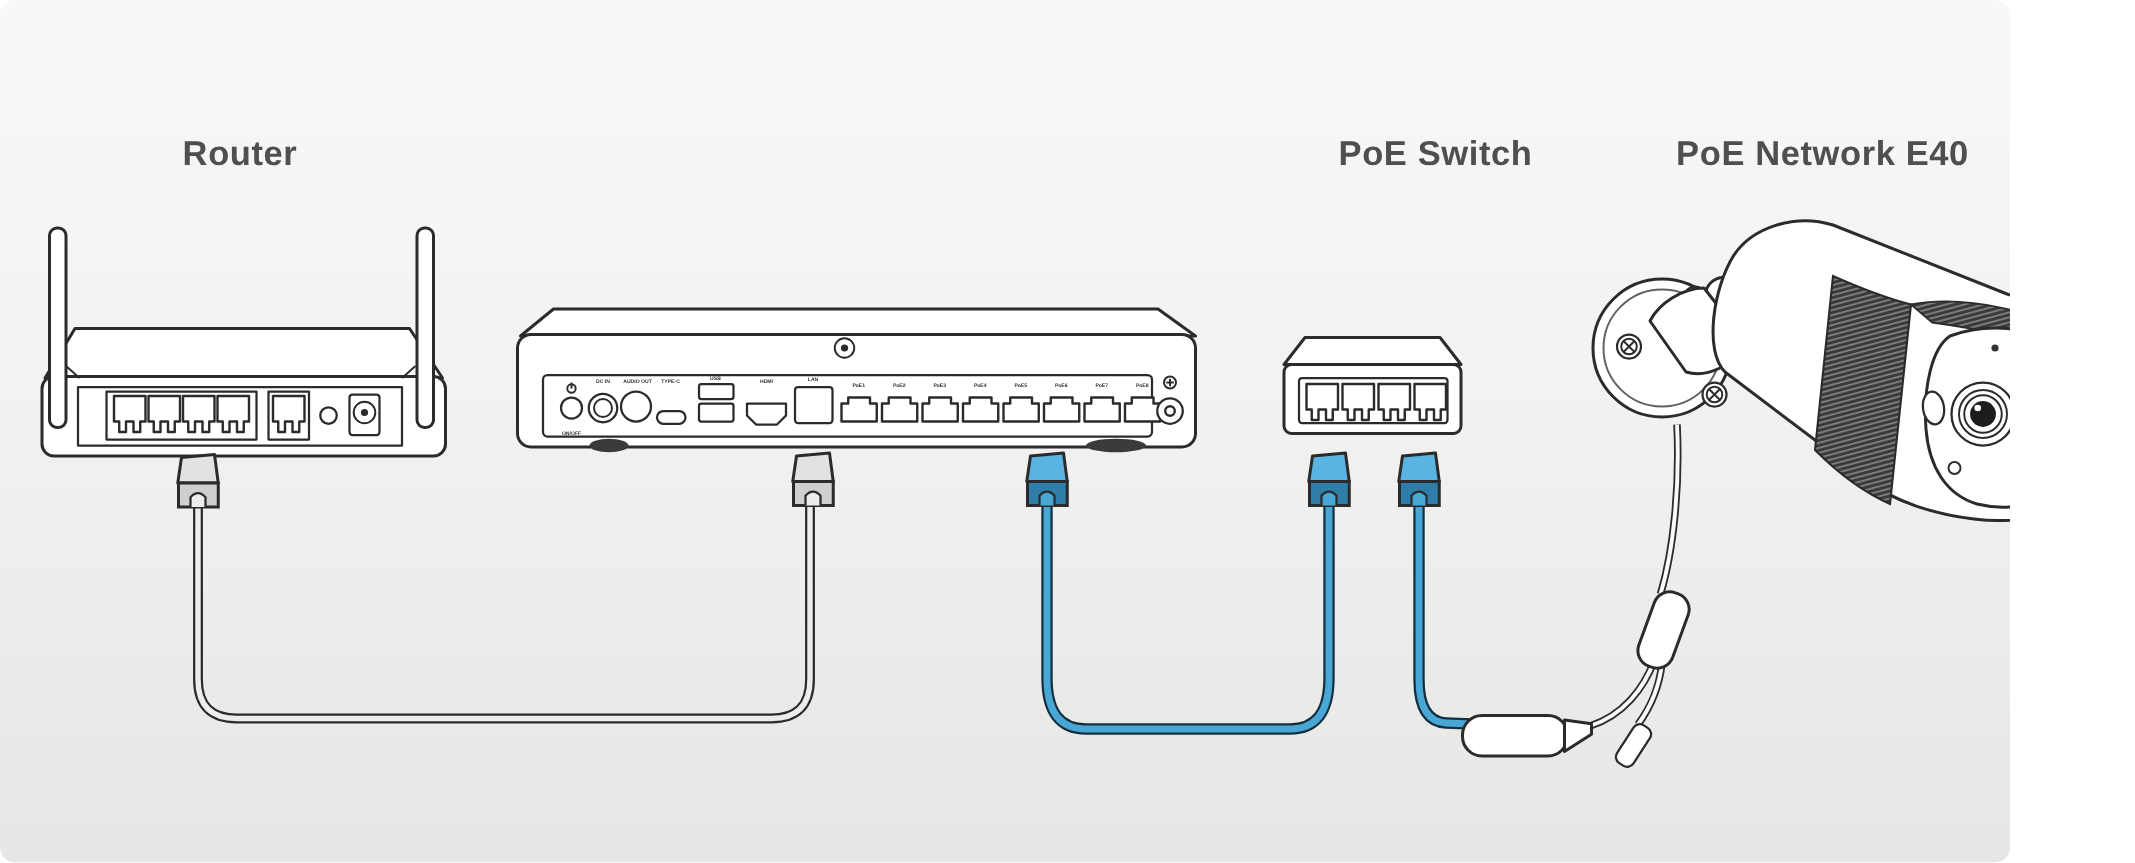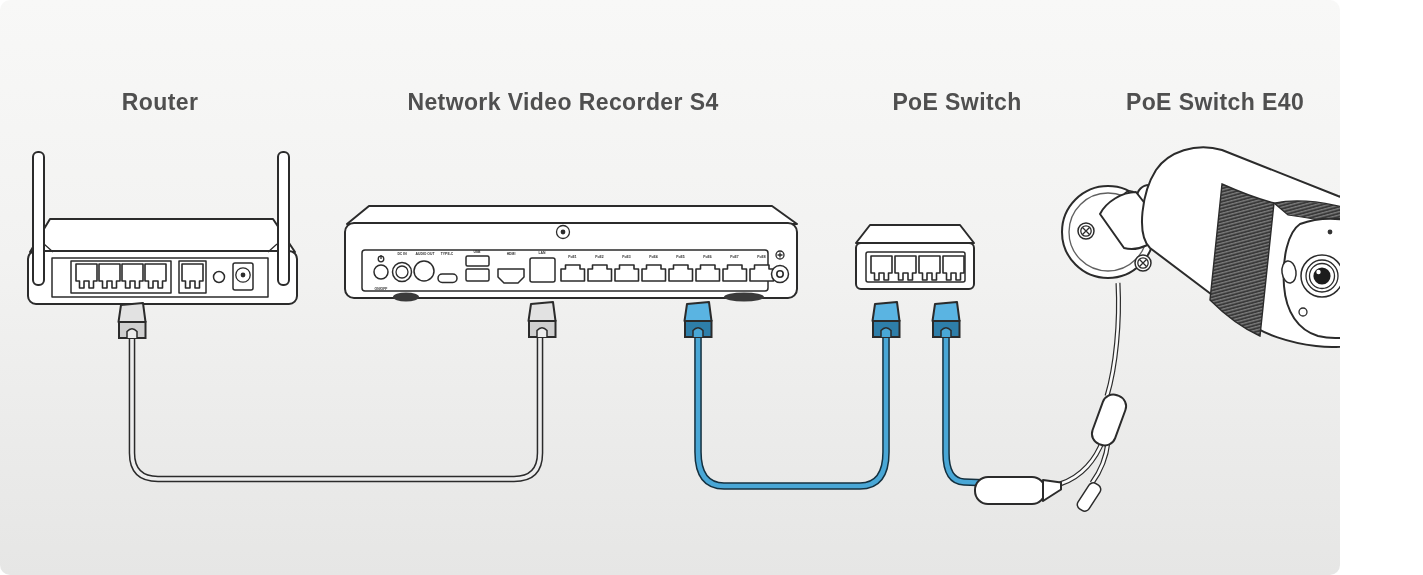--- a/index.html
+++ b/index.html
@@ -36,23 +36,22 @@
   .plug-arch{fill:var(--pc);stroke:var(--line,#2b2b2b);stroke-width:1.5;}
   .tiny{font-family:"Liberation Sans",sans-serif;font-size:3.4px;font-weight:700;fill:#2e2e2e;text-anchor:middle;}
   .foot{fill:#3a3a3a;stroke:none;}
 </style>
 </head>
 <body>
 
 <div class="canvas">
 
   <div class="device-label" style="left:160px;">Router</div>
-  <div class="device-label" style="left:563px;">Network Video Recorder S4</div>
   <div class="device-label" style="left:957px;">PoE Switch</div>
-  <div class="device-label" style="left:1215px;">PoE Switch E40</div>
+  <div class="device-label" style="left:1215px;">PoE Network E40</div>
 
   <svg width="1423" height="575" viewBox="0 0 1423 575">
     <defs>
       <path id="rjd" d="M0,0 H21 V17 H17.5 V24 H13 V17 H8 V24 H3.5 V17 H0 Z"></path>
       <path id="rju" d="M0,19 L0,7 L4.5,7 L4.5,3 L19,3 L19,7 L23.5,7 L23.5,19 Z"></path>
       <pattern id="ribs" width="3.2" height="3.2" patternUnits="userSpaceOnUse" patternTransform="rotate(75)">
         <rect width="3.2" height="3.2" fill="#3a3a3a"></rect>
         <rect width="1.3" height="3.2" fill="#7c7c7c"></rect>
       </pattern>
     </defs>

